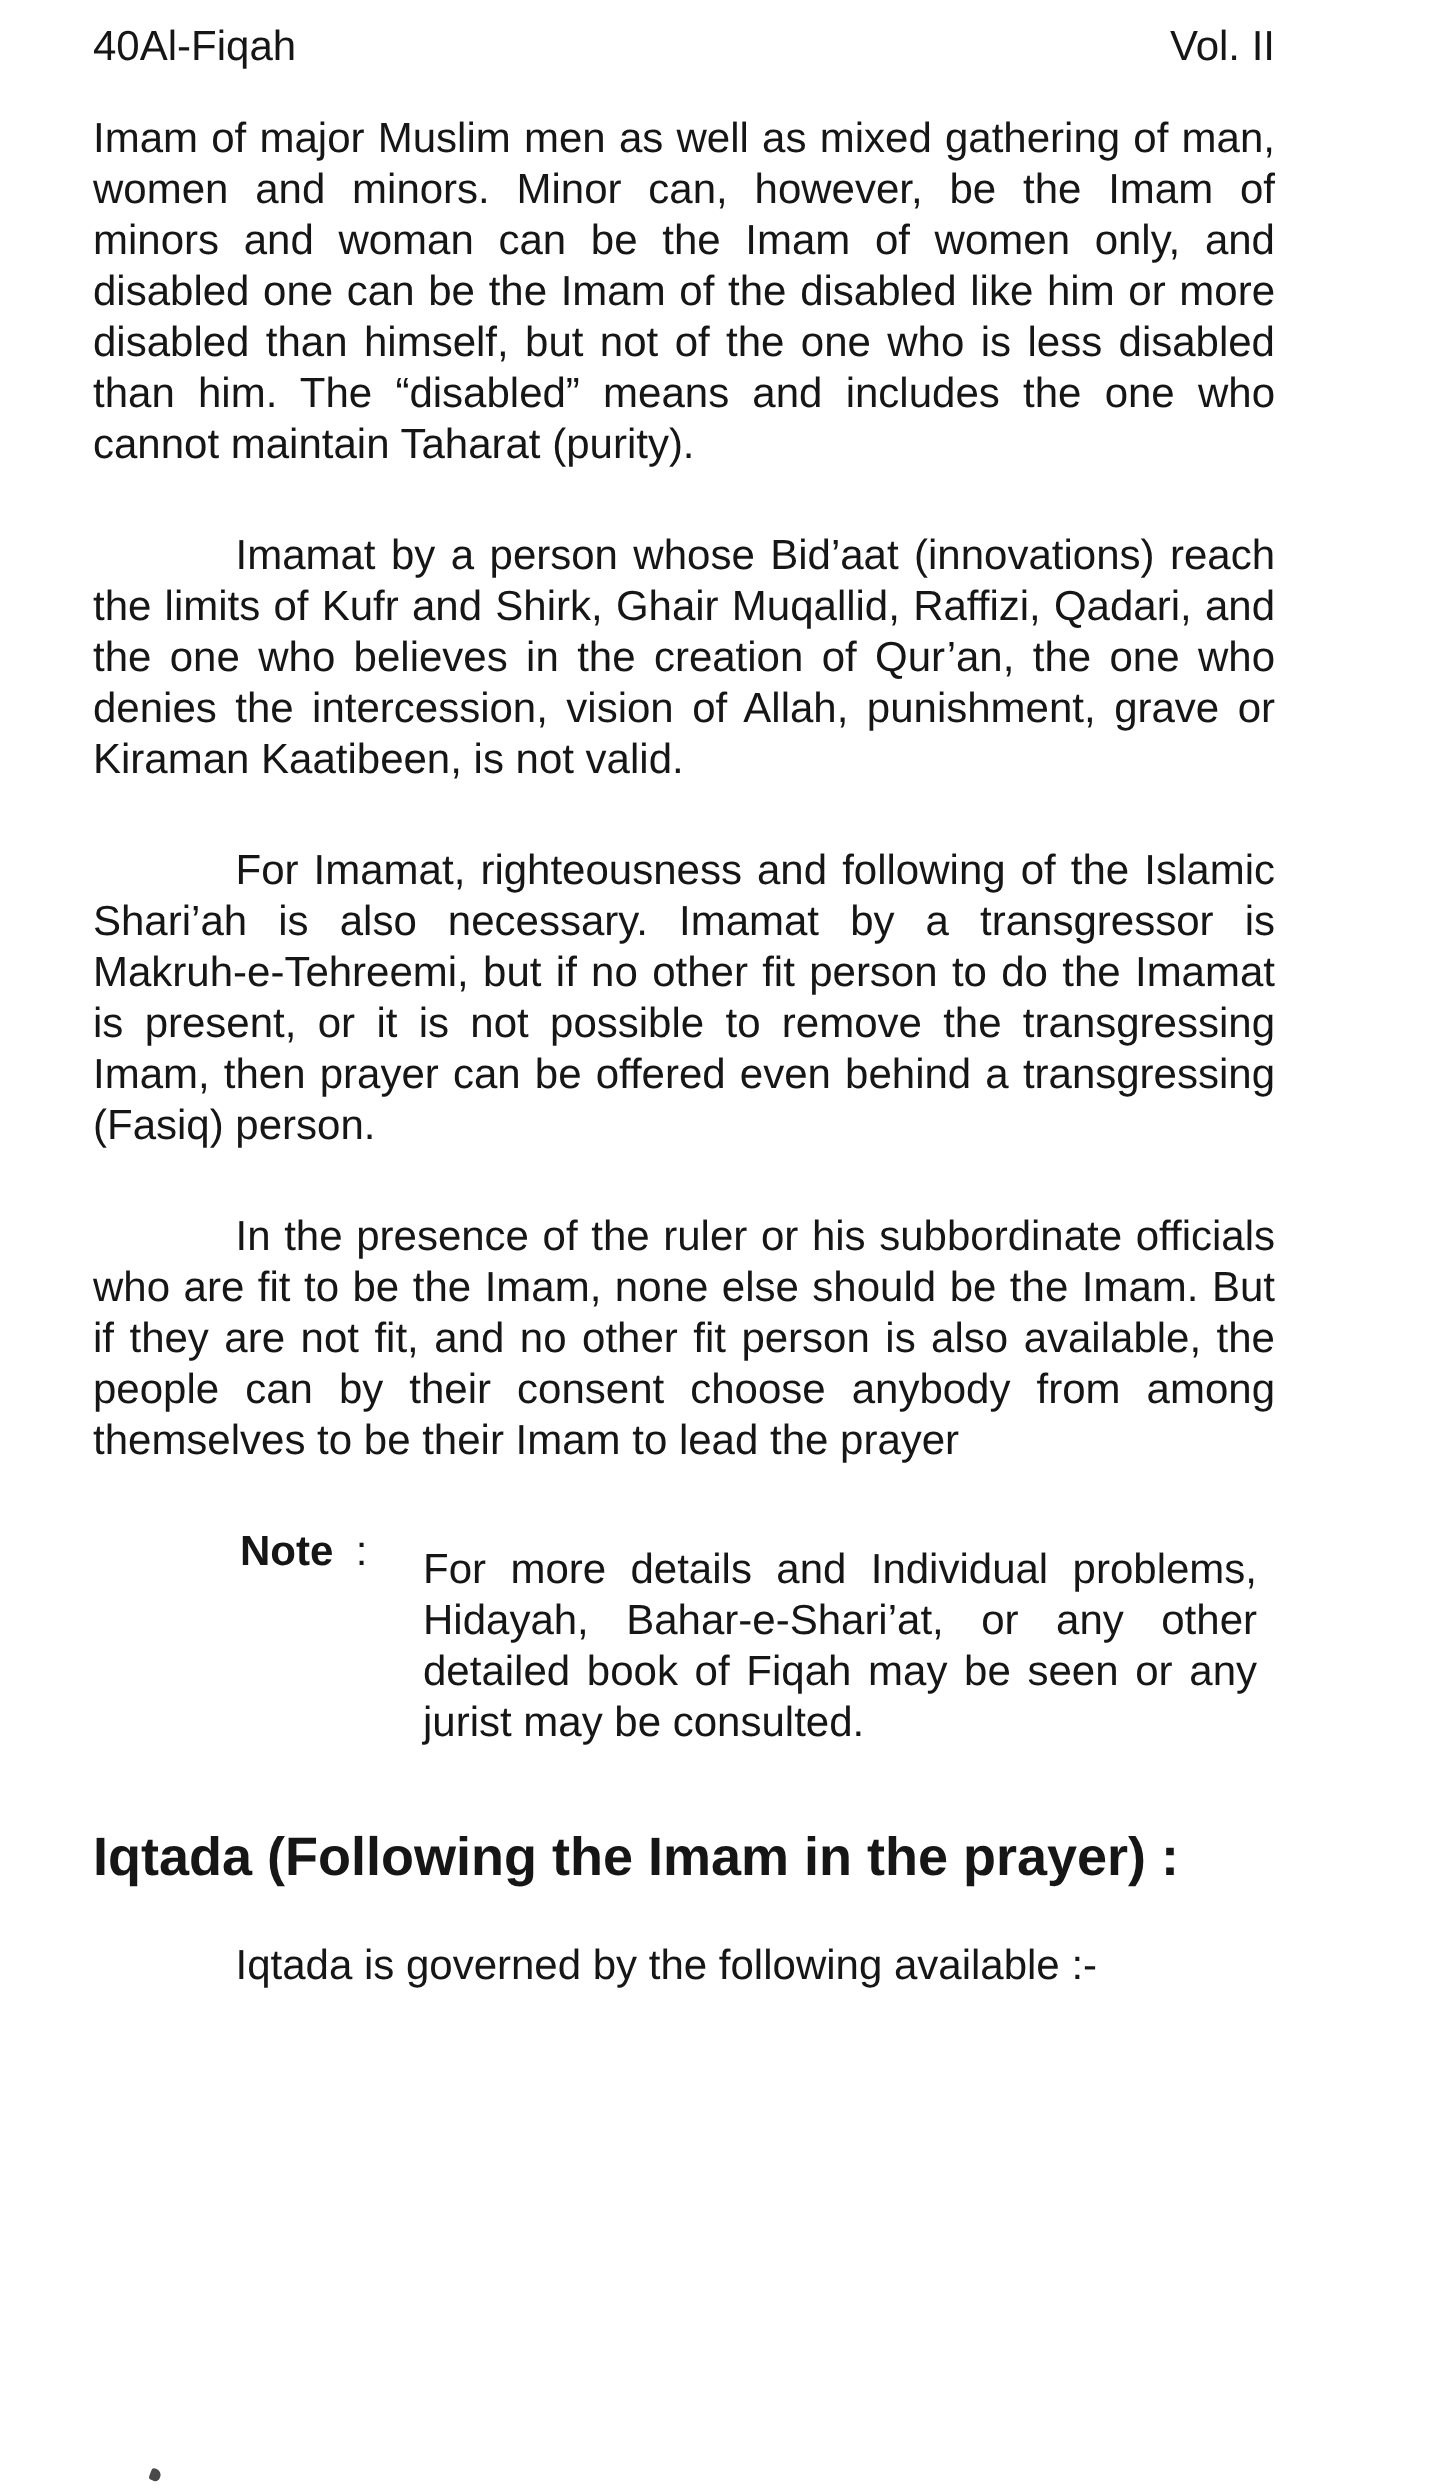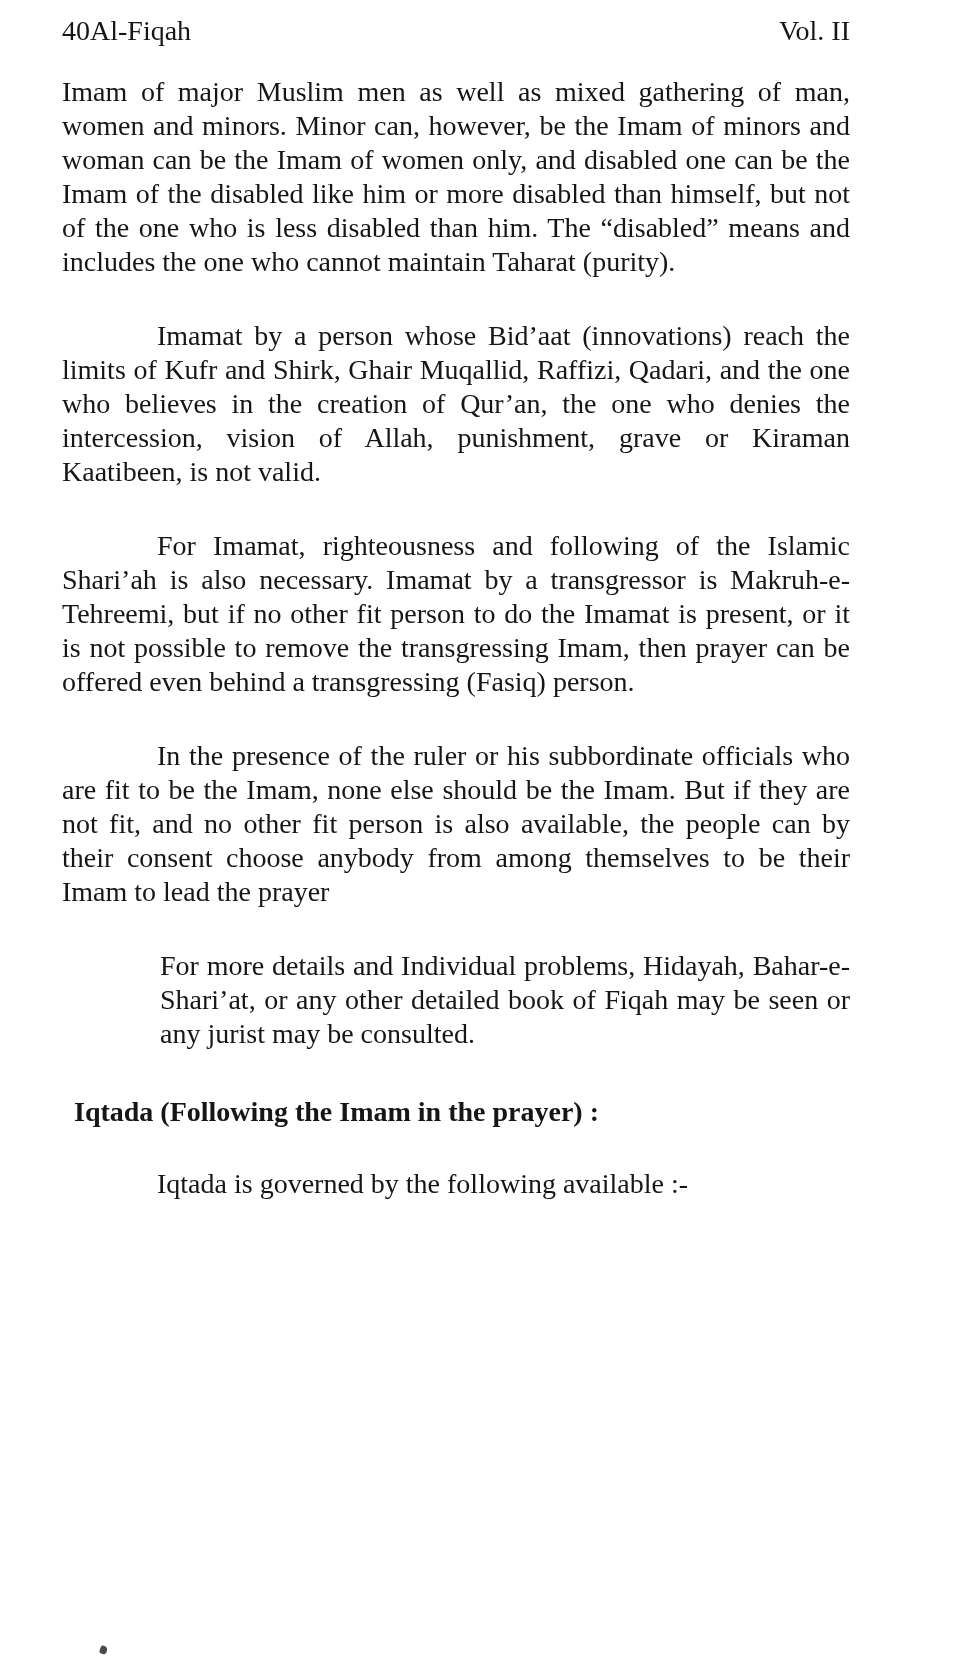--- a/index.html
+++ b/index.html
@@ -7,21 +7,21 @@
     padding: 0;
     background: #ffffff;
   }
   .page {
     position: relative;
     width: 960px;
     height: 1660px;
     box-sizing: border-box;
     background: #ffffff;
     color: #161616;
-    font-family: Liberation Serif, serif;
+    font-family: Liberation Sans, sans-serif;
     font-size: 28px;
     line-height: 34px;
     padding: 14px 110px 0 62px;
     overflow: hidden;
   }
   .page-header {
     display: flex;
     justify-content: space-between;
     align-items: baseline;
     margin-bottom: 27px;
@@ -47,27 +47,27 @@
     width: 85px;
     flex: 0 0 85px;
     margin-right: 25px;
     white-space: nowrap;
   }
   .note-label .note-word {
     font-weight: bold;
   }
   .note-text {
     flex: 1;
-    margin: 0;
+    margin: 12px;
     text-align: justify;
   }
   .section-heading {
-    font-size: 28px;
+    font-size: 36px;
     font-weight: bold;
-    margin: 0 0 38px 12px;
+    margin: 0 0 38px 0;
     text-align: left;
   }
   .scan-artifact {
     position: absolute;
     left: 100px;
     top: 1646px;
     width: 7px;
     height: 8px;
     background: #2a2a2a;
     border-radius: 2px 4px 3px 2px;
@@ -91,20 +91,24 @@
     <p class="para">Imam of major Muslim men as well as mixed gathering of man, women and minors. Minor can, however, be the Imam of minors and woman can be the Imam of women only, and disabled one can be the Imam of the disabled like him or more disabled than himself, but not of the one who is less disabled than him. The “disabled” means and includes the one who cannot maintain Taharat (purity).</p>
 
     <p class="para indent">Imamat by a person whose Bid’aat (innovations) reach the limits of Kufr and Shirk, Ghair Muqallid, Raffizi, Qadari, and the one who believes in the creation of Qur’an, the one who denies the intercession, vision of Allah, punishment, grave or Kiraman Kaatibeen, is not valid.</p>
 
     <p class="para indent">For Imamat, righteousness and following of the Islamic Shari’ah is also necessary. Imamat by a transgressor is Makruh-e-Tehreemi, but if no other fit person to do the Imamat is present, or it is not possible to remove the transgressing Imam, then prayer can be offered even behind a transgressing (Fasiq) person.</p>
 
     <p class="para indent">In the presence of the ruler or his subbordinate officials who are fit to be the Imam, none else should be the Imam. But if they are not fit, and no other fit person is also available, the people can by their consent choose anybody from among themselves to be their Imam to lead the prayer</p>
 
 
     <div class="note-row">
+      <span class="note-label">
+        <span class="note-word">Note</span>
+        <span class="note-colon">:</span>
+      </span>
       <p class="note-text">For more details and Individual problems, Hidayah, Bahar-e-Shari’at, or any other detailed book of Fiqah may be seen or any jurist may be consulted.</p>
     </div>
 
     <h2 class="section-heading">Iqtada (Following the Imam in the prayer) :</h2>
 
     <p class="para indent">Iqtada is governed by the following available :-</p>
 
   </main>
 
   <span class="scan-artifact"></span>

